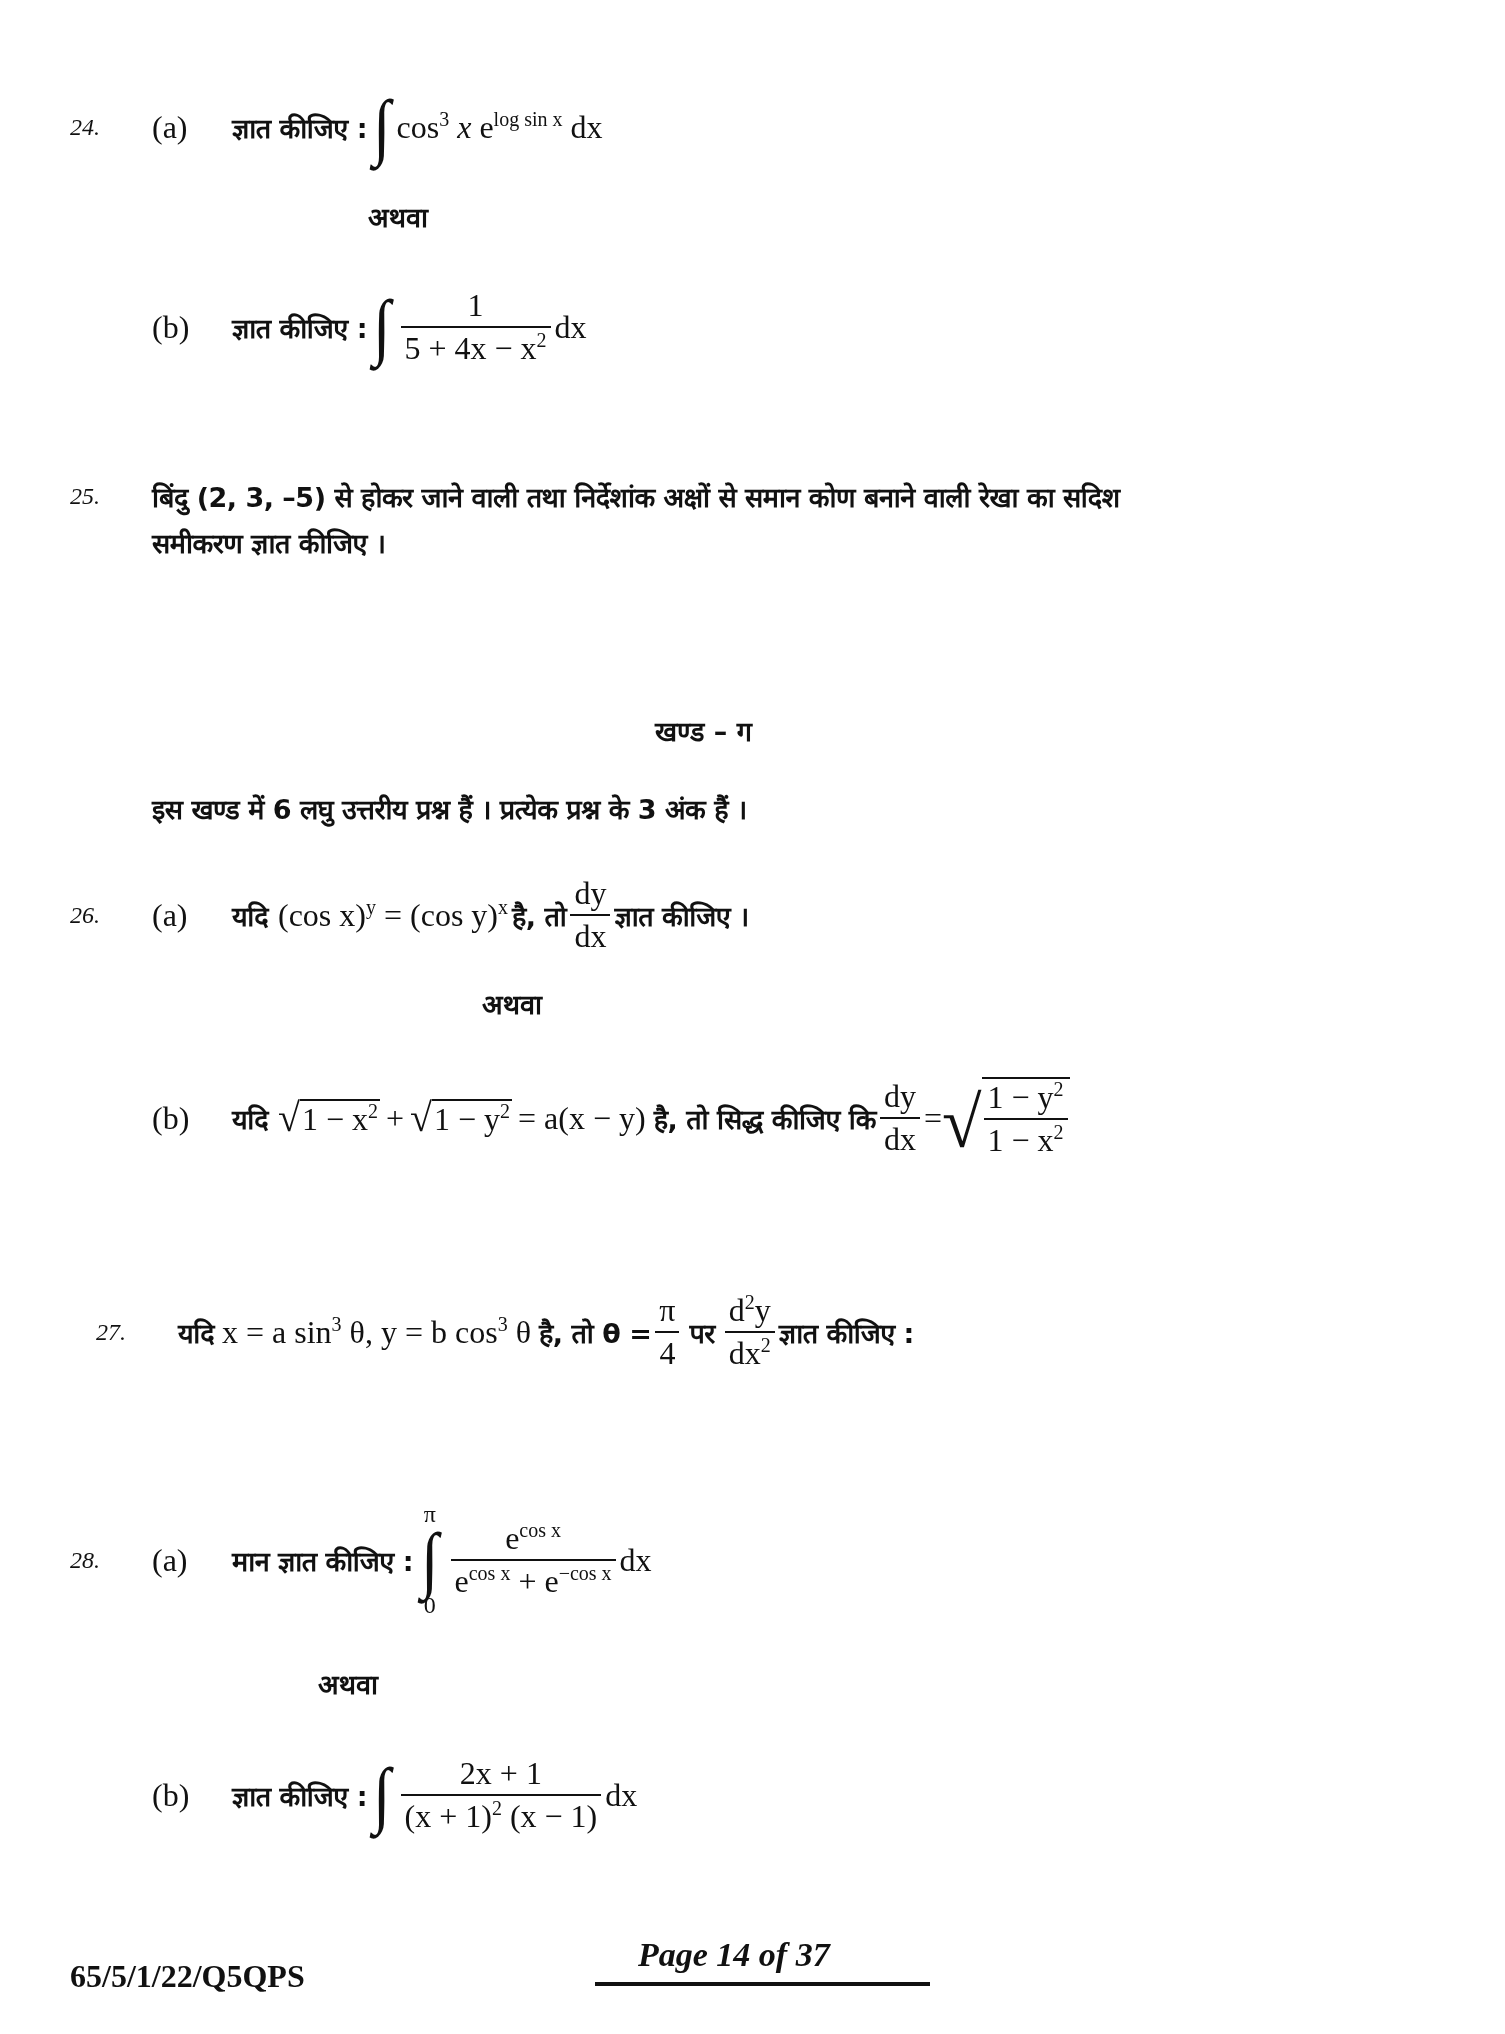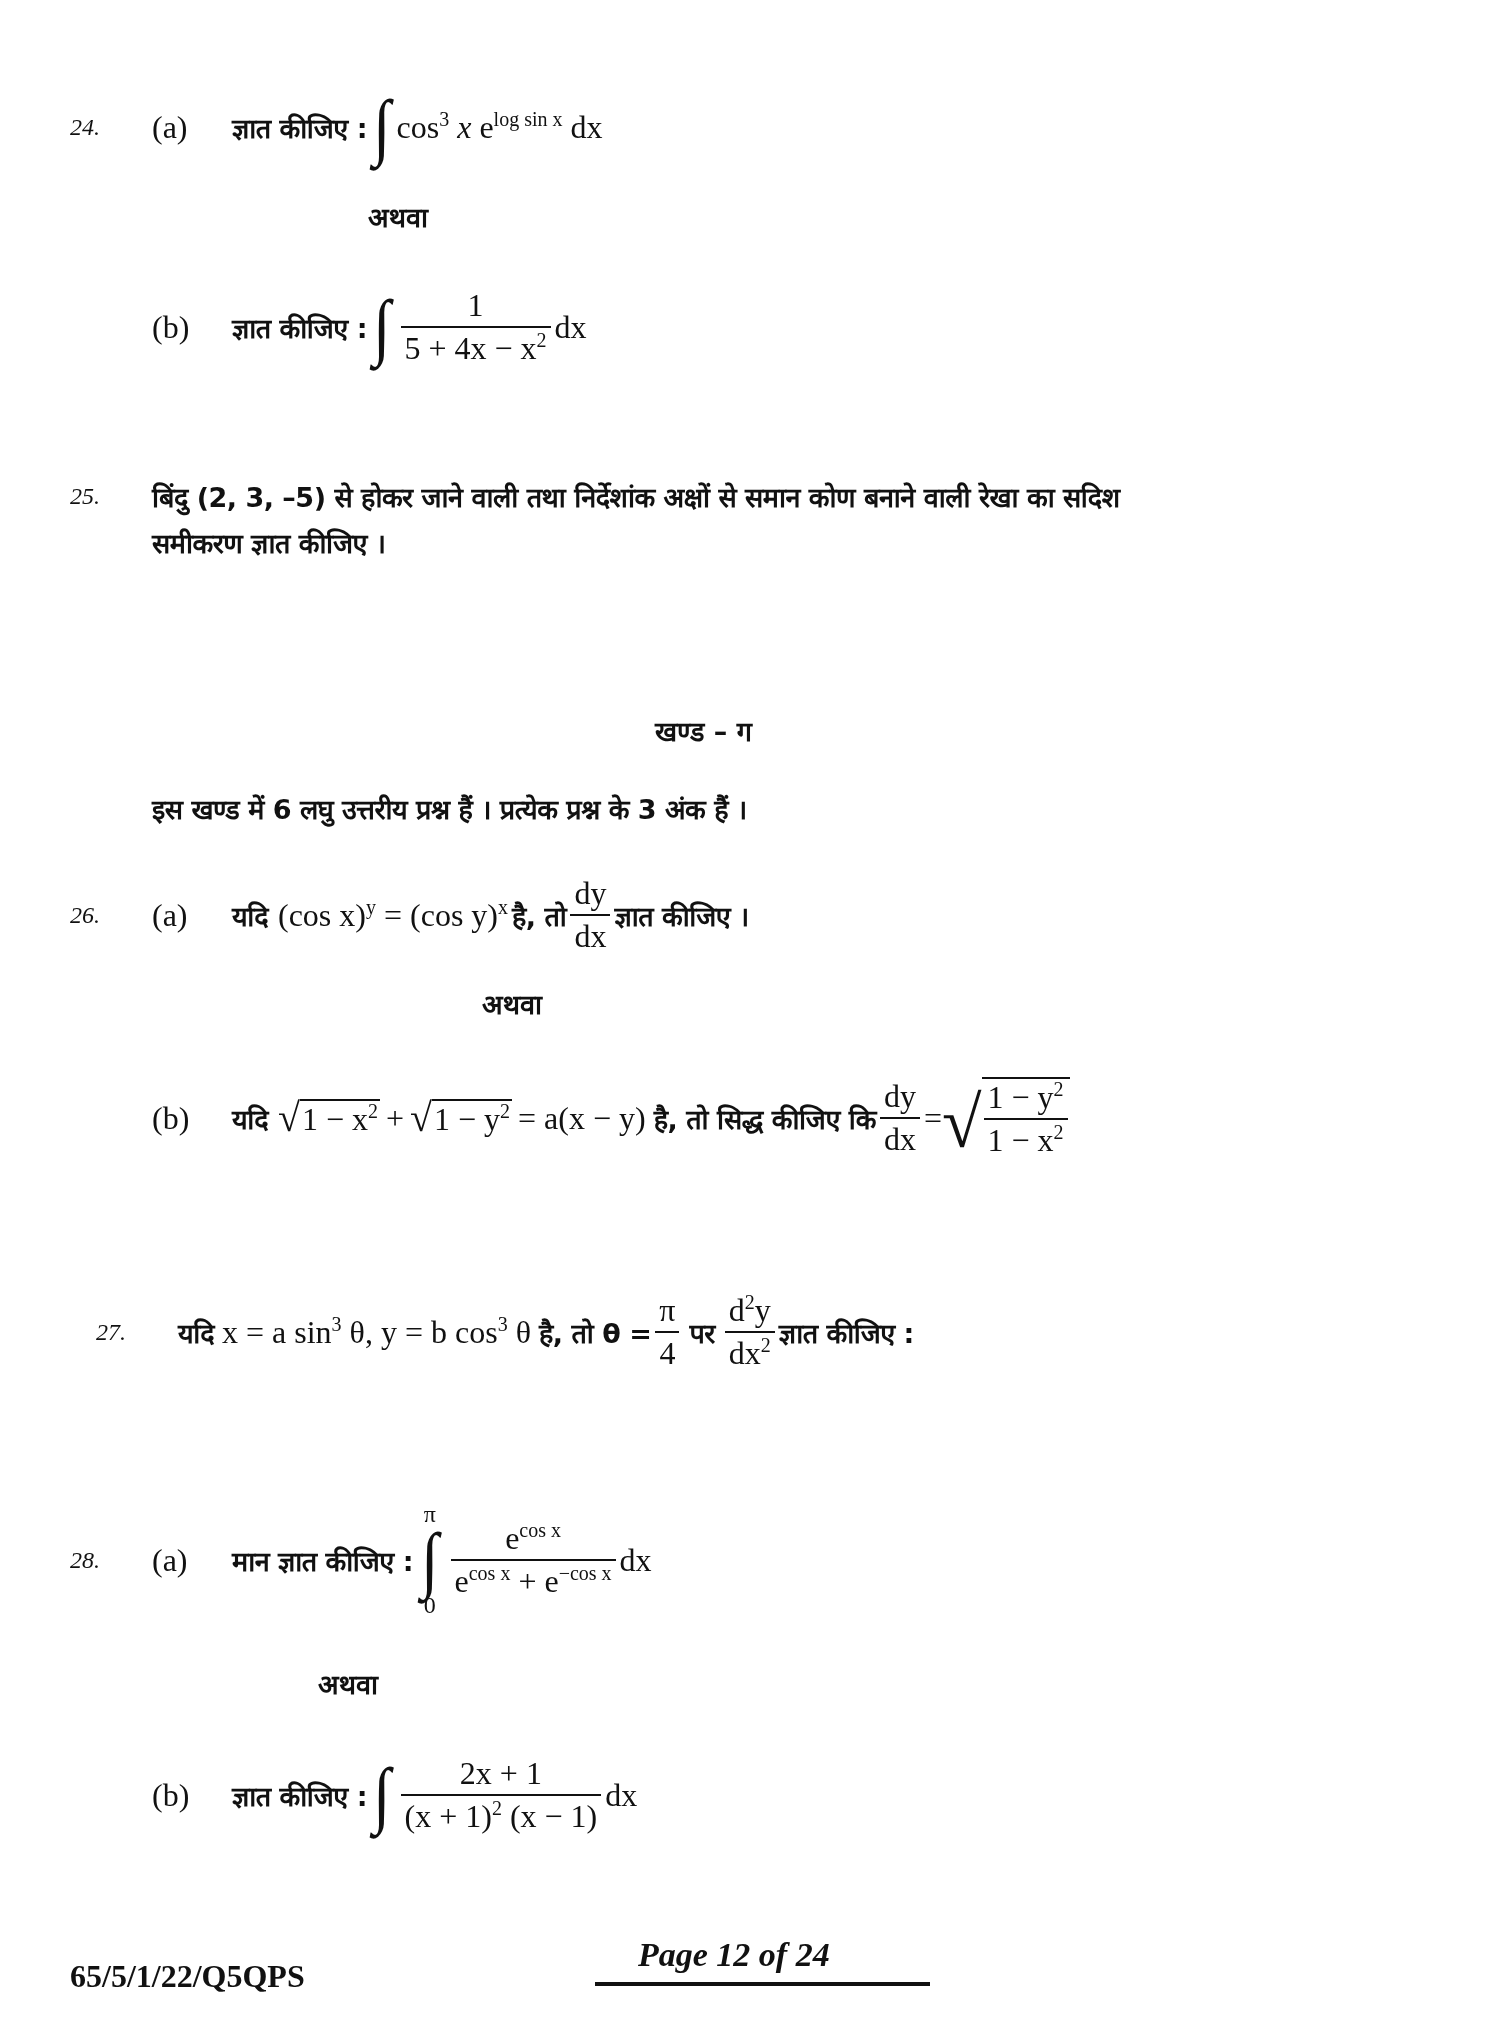--- a/index.html
+++ b/index.html
@@ -158,14 +158,14 @@
   <span class="hin">ज्ञात कीजिए :</span>
   <span class="int" style="margin:0 6px;">∫</span>
   <span class="frac math">
     <span class="num">2x + 1</span>
     <span class="den"><span>(x + 1)</span><span class="sup">2</span> <span>(x − 1)</span></span>
   </span>
   <span class="math">dx</span>
 </div>
 
 <div class="abs footer-code" style="left:70px; top:1938px;">65/5/1/22/Q5QPS</div>
-<div class="abs footer-page" style="left:638px; top:1936px;">Page 12 of 24</div>
+<div class="abs footer-page" style="left:638px; top:1936px;">Page 14 of 37</div>
 <div class="abs rule" style="left:595px; top:1982px; width:335px;"></div>
 
 </body></html>

